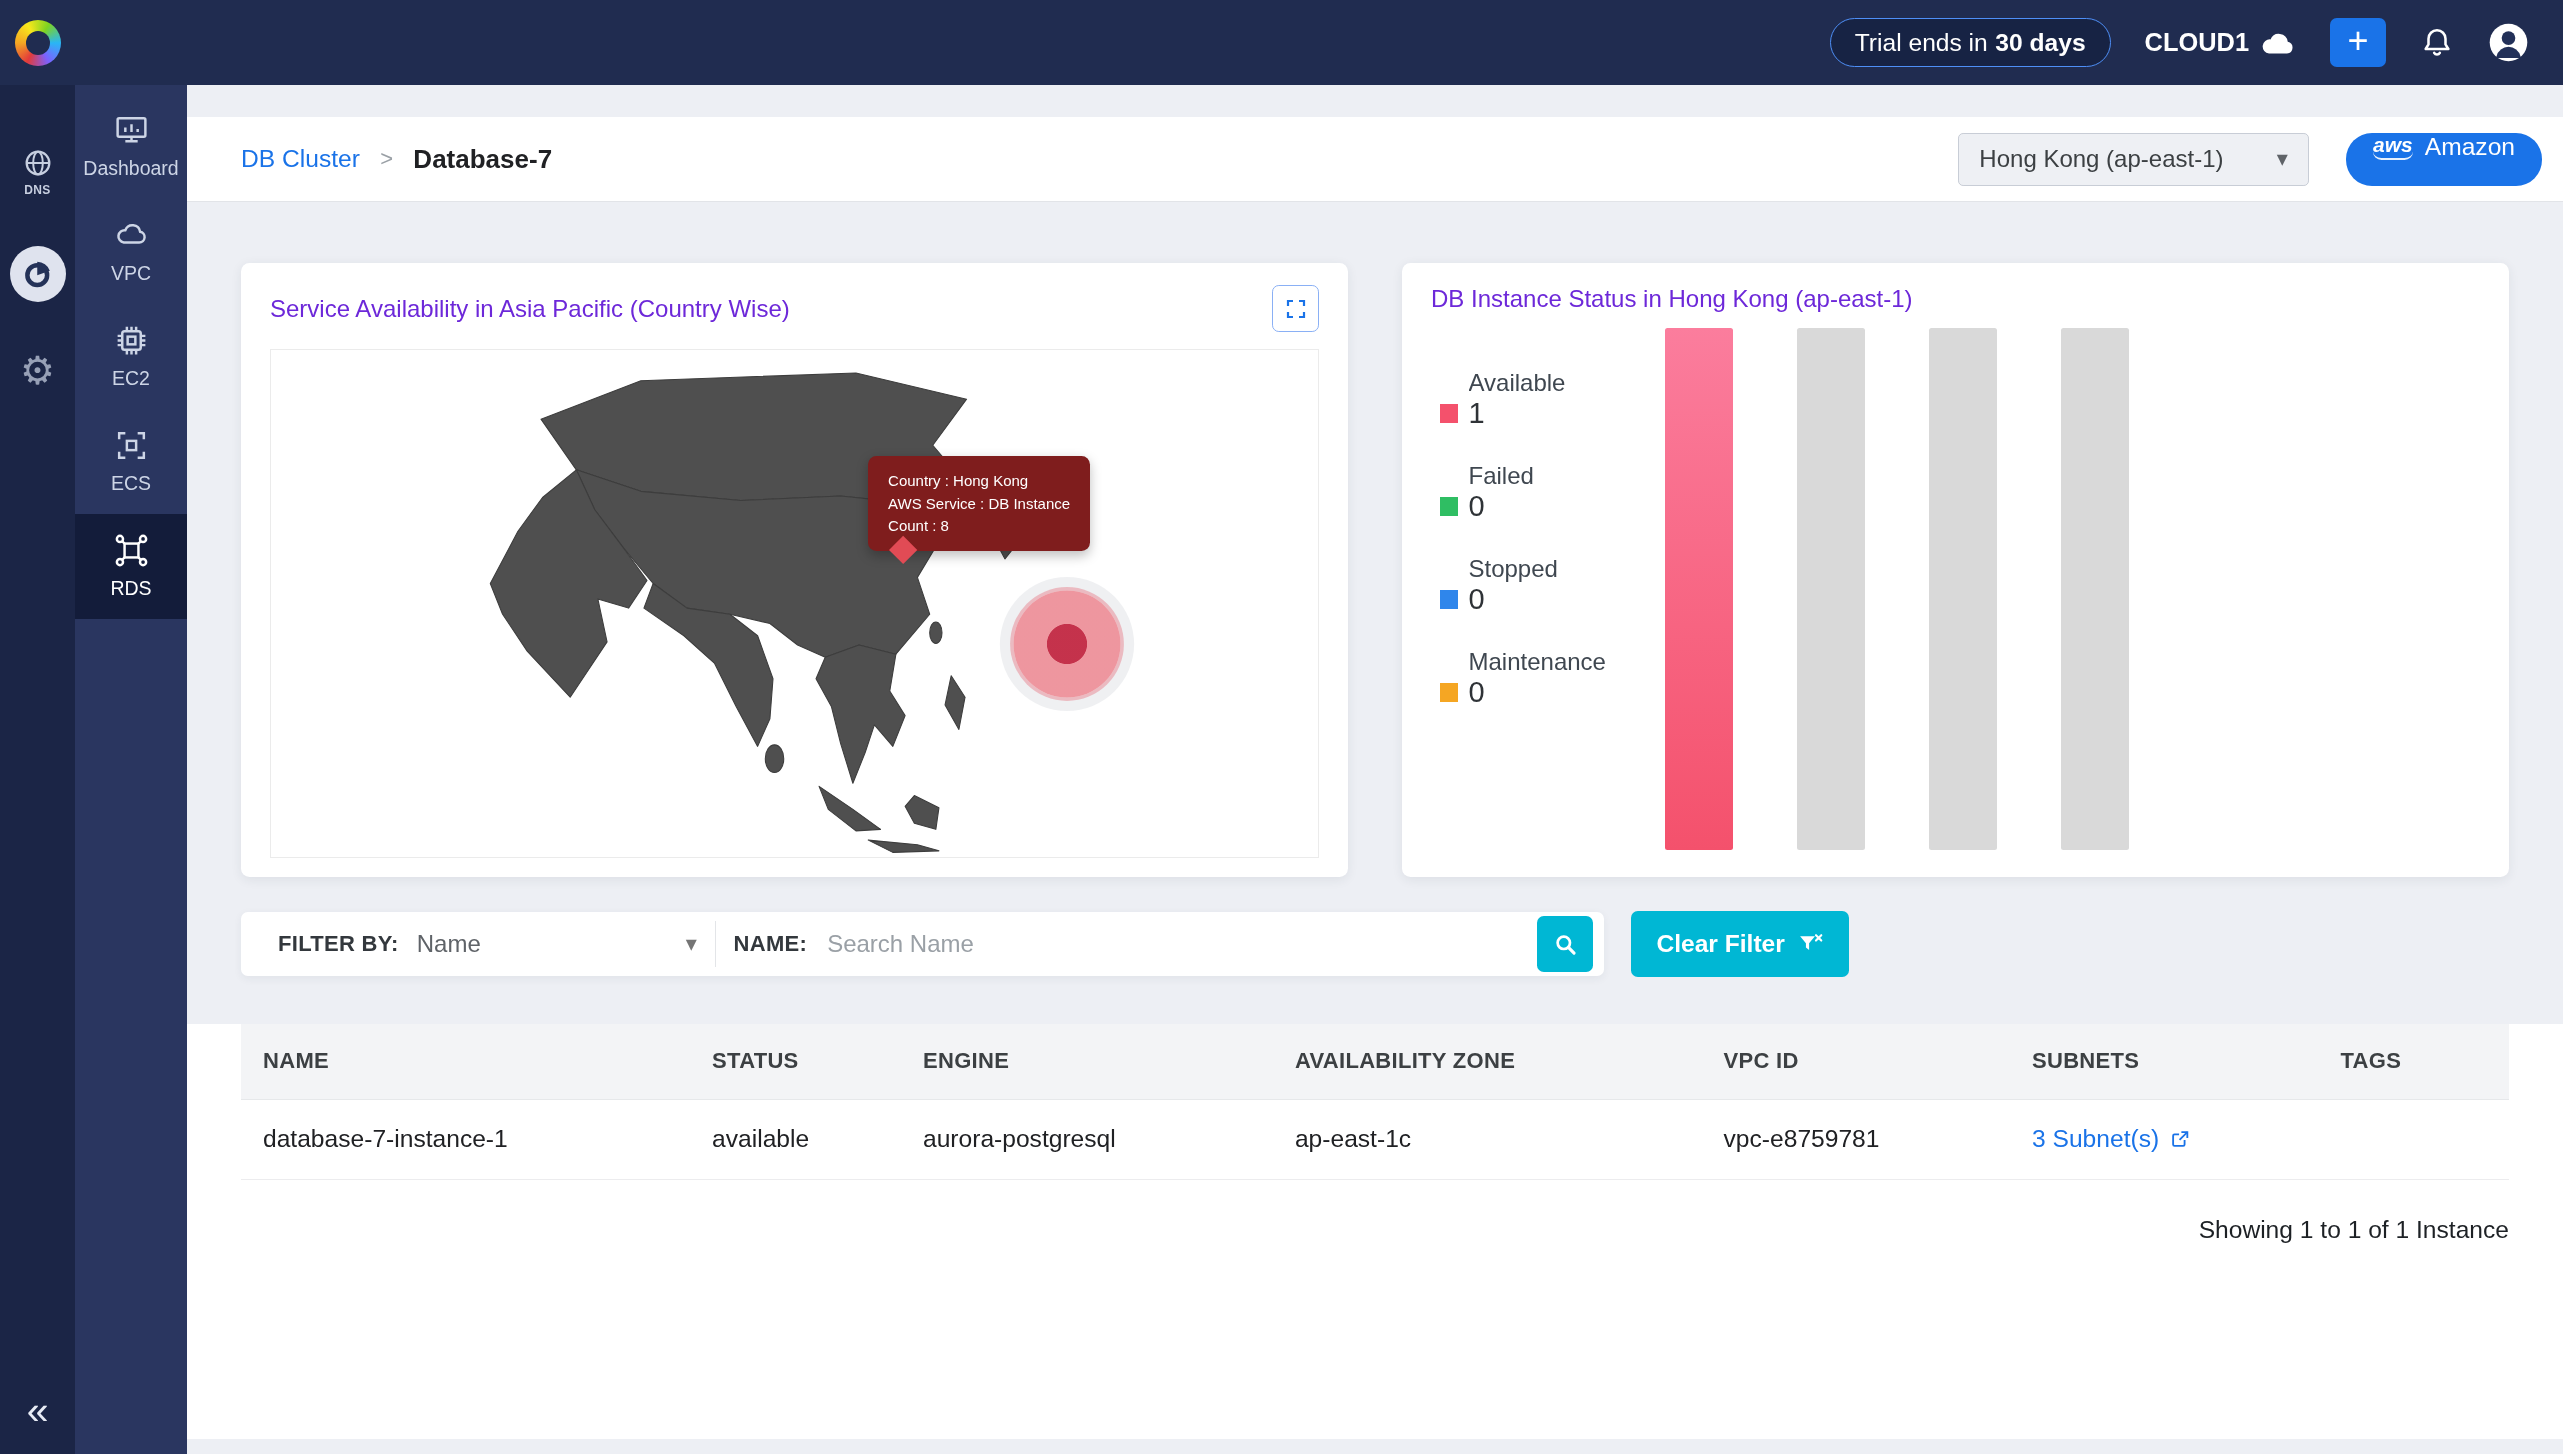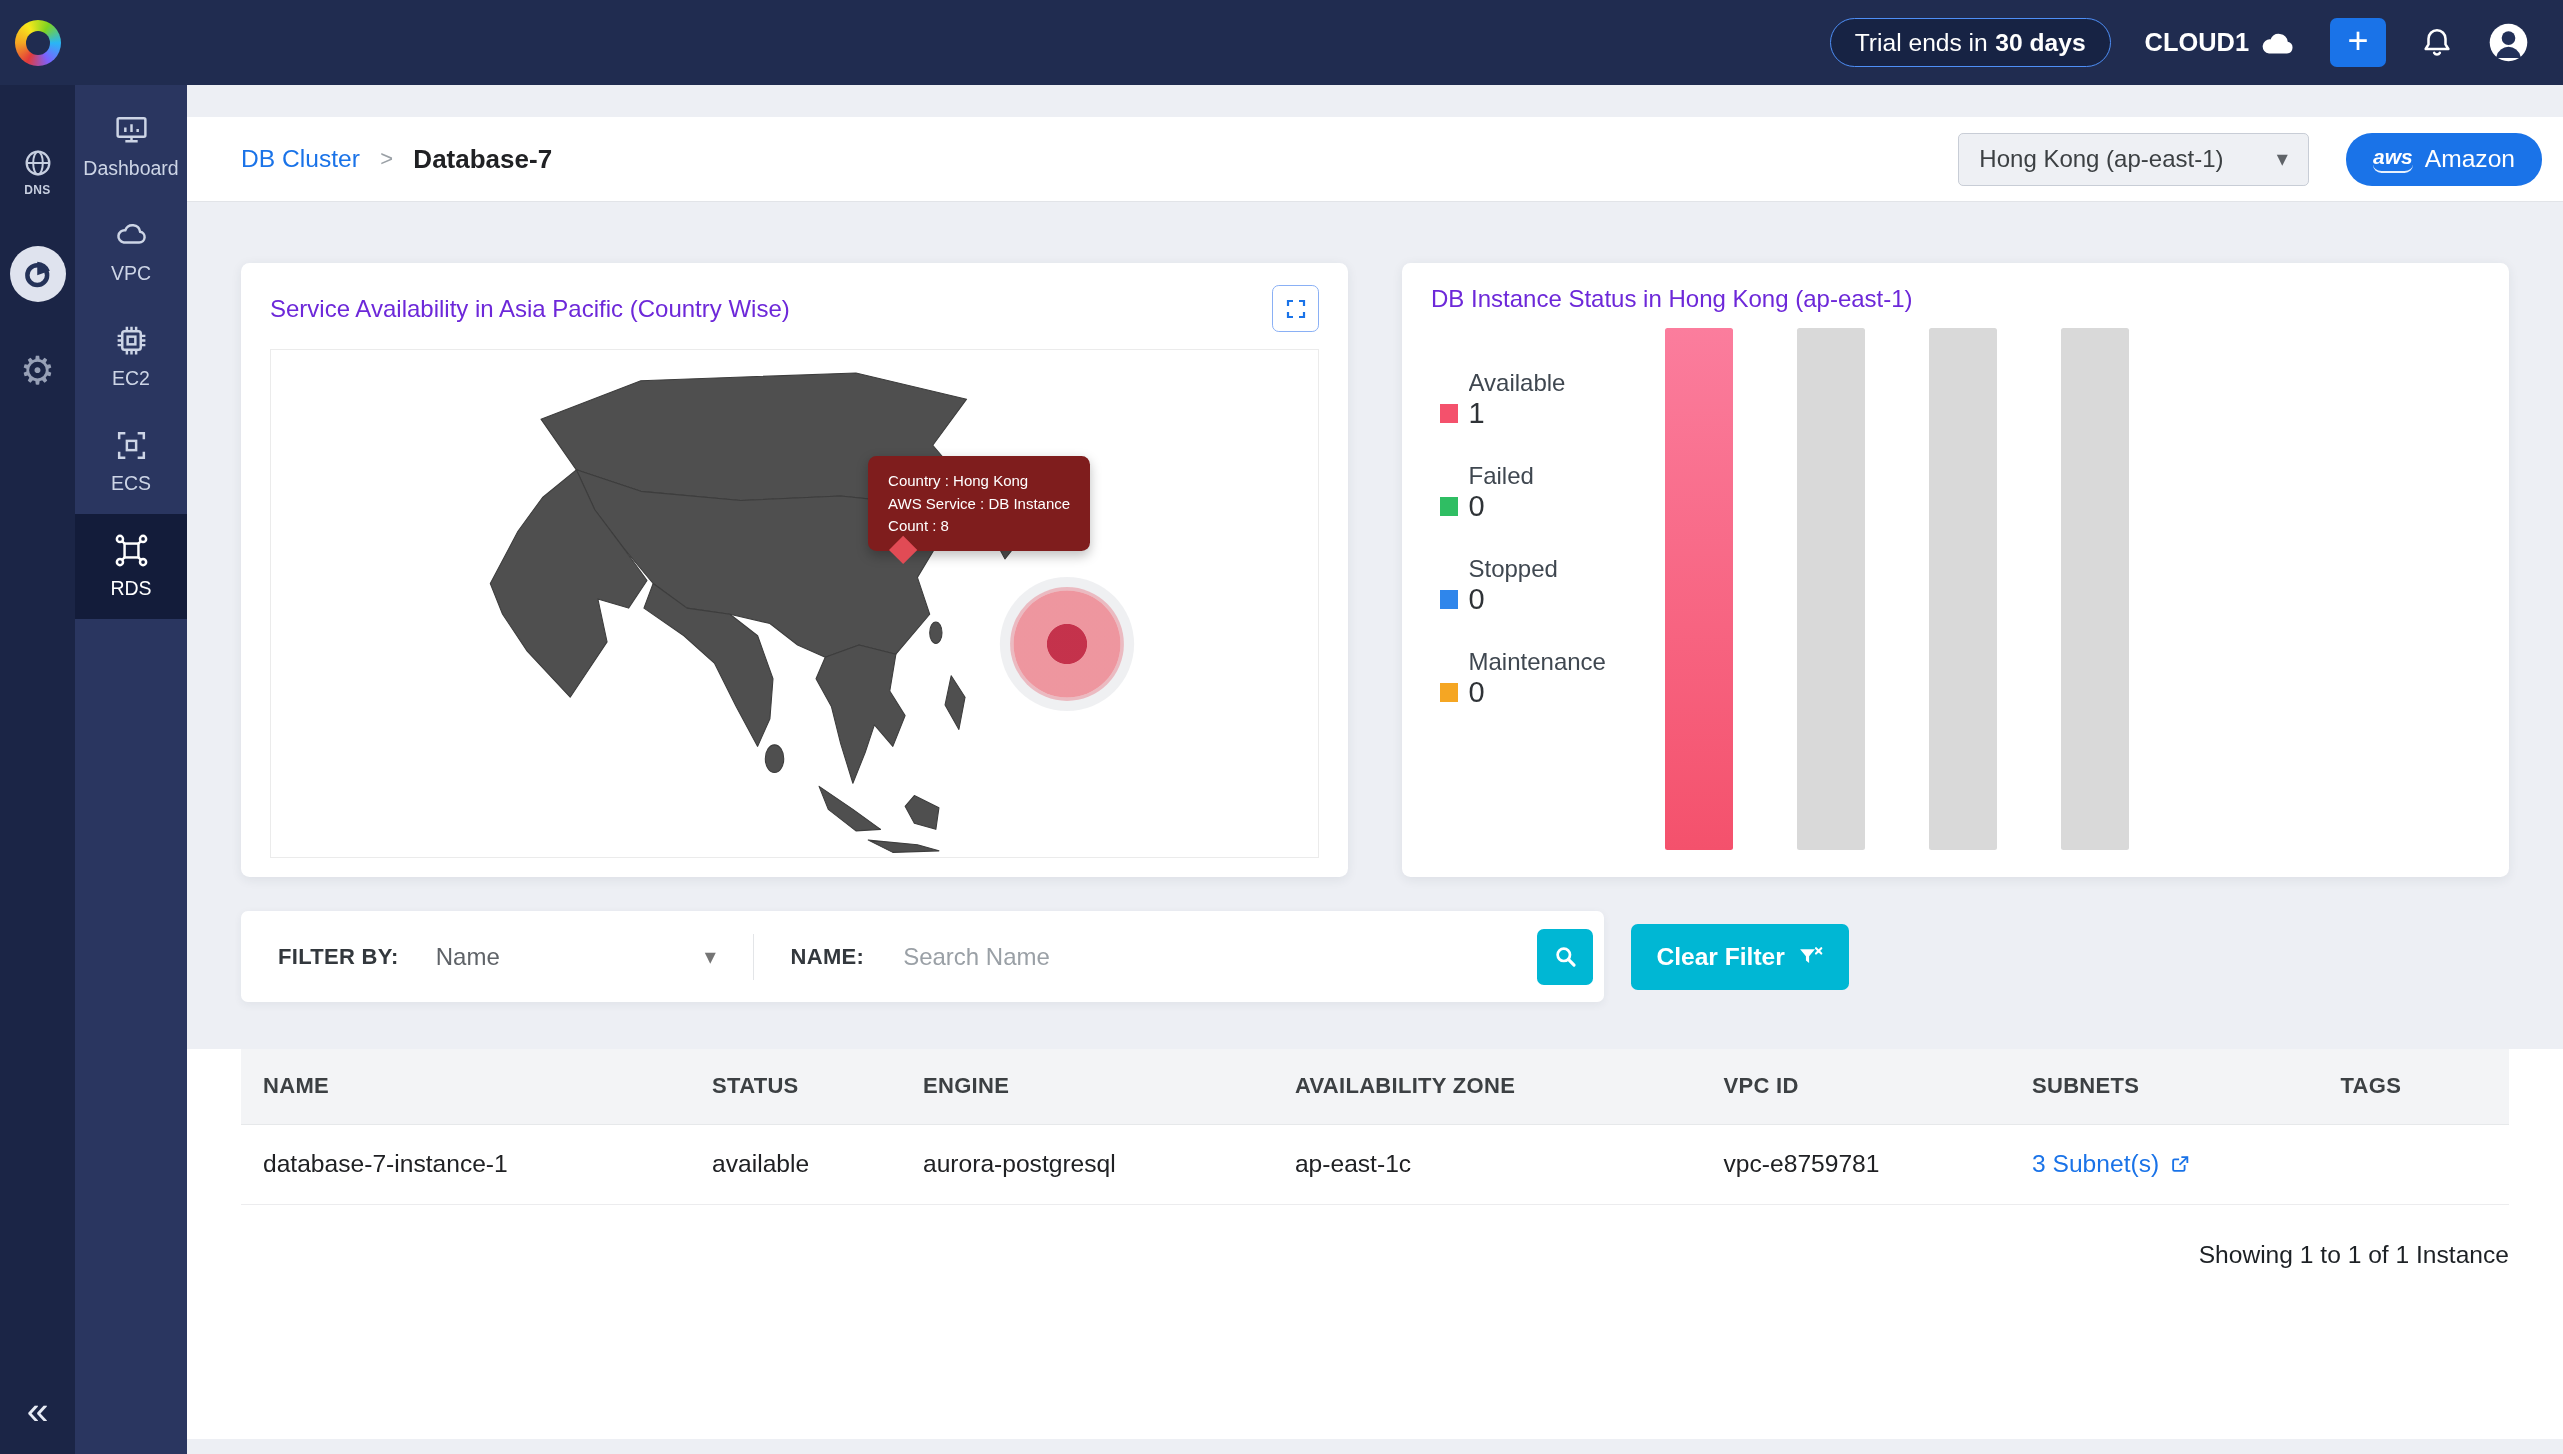--- a/index.html
+++ b/index.html
@@ -53,21 +53,21 @@
   .crumb-bar { height:85px; background:#fff; border-bottom:0.8px solid #e2e4e8;
     display:flex; align-items:center; padding:0 21px 0 54px; flex:0 0 auto;margin-top:32px; }
   .crumb-link { color:#1a73e8; font-size:24.6px; cursor:pointer; }
   .crumb-sep { color:#9aa0a6; font-size:22px; margin:0 20.3px; }
   .crumb-current { color:#202124; font-size:26px; font-weight:600; }
   .crumb-right { margin-left:auto; display:flex; align-items:center; gap:37px; }
   .region-select { width:351px; height:53px; background:#eef0f4; border:0.8px solid #c8cdd6; border-radius:5.1px;
     display:flex; align-items:center; padding:0 20.3px; font-size:24px; color:#3c4043; cursor:pointer; }
   .region-caret { margin-left:auto; color:#5f6368; font-size:22px; }
   .amazon-btn { height:53px; border-radius:26px; background:#1a73e8; color:#fff; display:flex;
-    align-items:center; gap:12px; padding:0 27px; font-size:24.6px; cursor:pointer; }
+    align-items:flex-start; gap:12px; padding:0 27px; font-size:24.6px; cursor:pointer; }
   .aws-mark { font-size:21px; font-weight:700; font-style:italic; border-bottom:2.5px solid rgba(255,255,255,.9);
     padding-bottom:1.7px; border-radius:0 0 8.5px 8.5px; }
 
   
   .body-wrap { flex:1; display:flex; flex-direction:column; padding:0 54px; min-height:0; }
   .cards-row { display:flex; gap:54px; margin-top:61px; flex:0 0 auto; }
   .card { background:#fff; border-radius:8.5px; box-shadow:0 2.5px 10.2px rgba(35,46,60,.08);
     padding:22px 29px; flex:1; height:614px; position:relative; }
   .card-title { font-size:24px; color:#6d28d9; }
   .card-head { display:flex; justify-content:space-between; align-items:center; }
@@ -110,22 +110,22 @@
   .c-available { background:#f4516c; }
   .c-failed { background:#2fbe63; }
   .c-stopped { background:#2f86eb; }
   .c-maintenance { background:#f5a623; }
   .status-bars { flex:1; display:flex; gap:64px; padding:3.4px 5.1px 6.8px 22px; align-items:stretch; }
   .bar { width:68px; border-radius:2.5px; background:#d9d9d9; }
   .bar-available { background:linear-gradient(180deg,#fb7d9d,#f4516c); }
 
   
   .filter-row { display:flex; align-items:center; gap:27px; margin-top:34px; flex:0 0 auto; }
-  .filter-bar { width:1363px; height:91px; background:#fff; border-radius:6.8px; box-shadow:0 2.5px 8.5px rgba(35,46,60,.06);
-    display:flex; align-items:center; padding:0 11px 0 37px; gap:37px; }
+  .filter-bar { width:1363px; height:64px; background:#fff; border-radius:6.8px; box-shadow:0 2.5px 8.5px rgba(35,46,60,.06);
+    display:flex; align-items:center; padding:0 11px 0 37px; gap:18px; }
   .flt-lbl { font-size:22px; font-weight:700; color:#33383d; letter-spacing:0.3px; }
   .filter-select { display:flex; align-items:center; width:280px; font-size:24px; color:#5f6368; cursor:pointer; }
   .filter-select .caret { margin-left:auto; color:#757575; font-size:22px; }
   .v-div { width:0.8px; height:46px; background:#e3e5e8; }
   .search-input { flex:1; border:none; outline:none; font-size:24px; color:#202124; background:transparent; }
   .search-input::placeholder { color:#9aa0a6; }
   .search-btn { width:56px; height:56px; background:#00b7d4; border-radius:6.8px; display:flex;
     align-items:center; justify-content:center; cursor:pointer; border:none; }
   .clear-btn { height:66px; background:#00b7d4; border-radius:6.8px; color:#fff; display:flex; align-items:center;
     gap:13.6px; padding:0 25.4px; font-size:24.6px; font-weight:700; cursor:pointer; border:none; }

